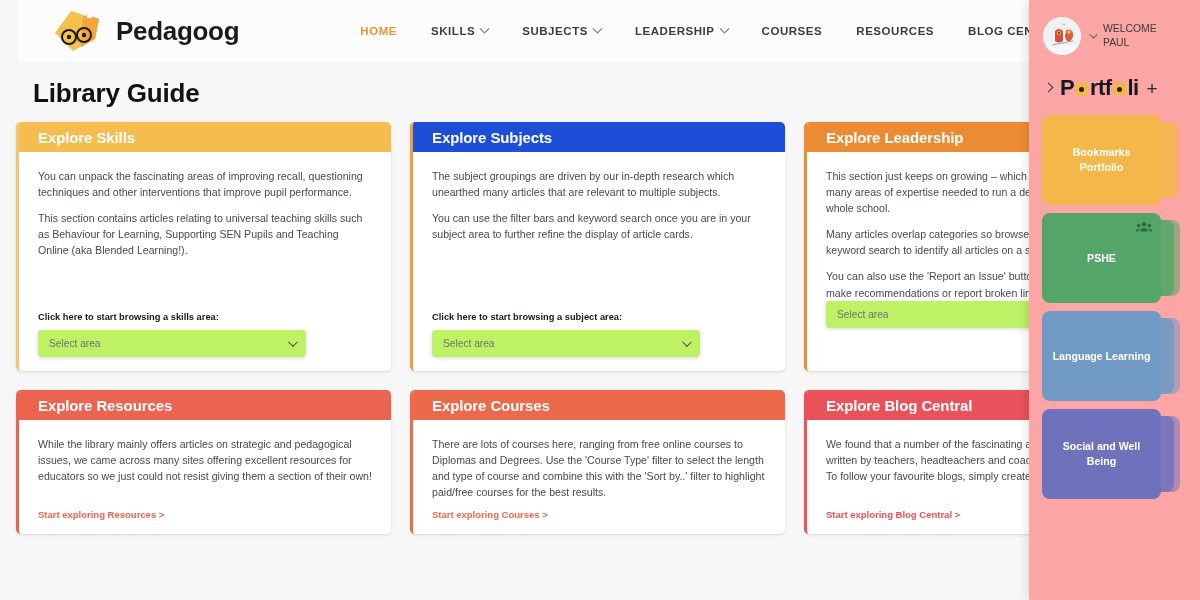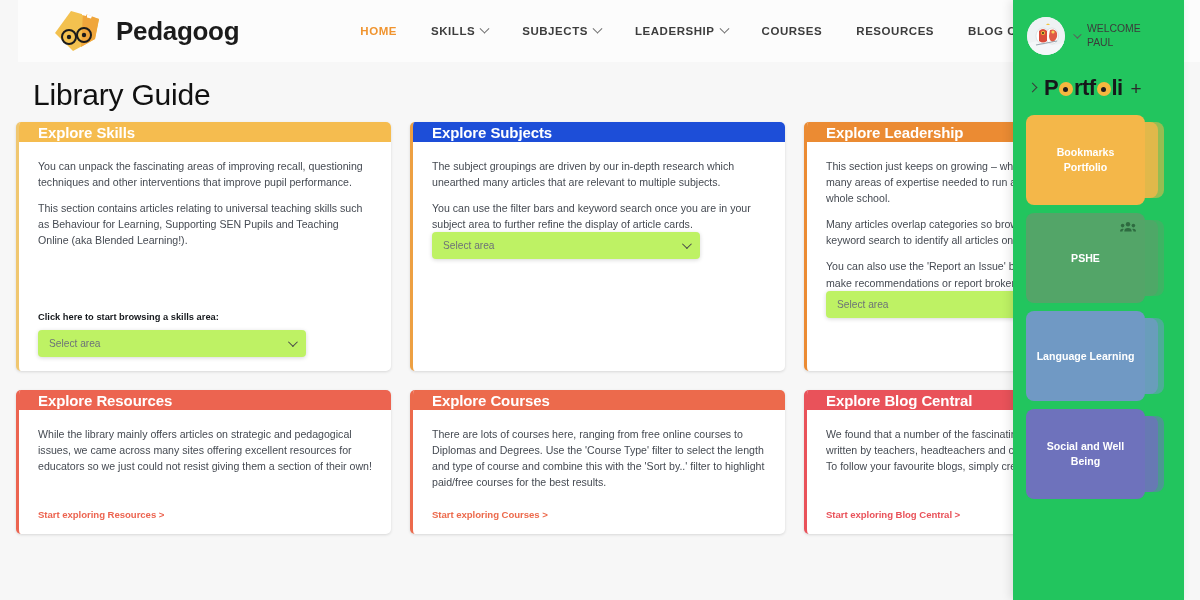--- a/index.html
+++ b/index.html
@@ -36,39 +36,39 @@
   .caret {
     width: 7px; height: 7px; border-right: 1.4px solid #6d6d6d;
     border-bottom: 1.4px solid #6d6d6d; transform: rotate(45deg) translate(-2px,-2px);
     flex: none;
   }
   .search-btn { margin-left: 16px; cursor: pointer; display: flex; }
 
   
   .page-title {
     position: absolute; left: 33px; top: 78px;
-    font-size: 30px; font-weight: normal; color: #111; letter-spacing: -0.2px;
+    font-size: 26px; font-weight: bold; color: #111; letter-spacing: -0.2px;
   }
 
   
   .grid {
     position: absolute; left: 16px; top: 122px;
     display: grid; grid-template-columns: 375px 375px 375px;
     gap: 19px 19px;
   }
   .card {
     background: #fff; border-radius: 5px;
     box-shadow: 0 1px 3px rgba(0,0,0,.13);
     display: flex; flex-direction: column; overflow: hidden;
     border-left-width: 3px; border-left-style: solid;
   }
   .card.tall  { height: 249px; }
   .card.short { height: 144px; }
   .card-header {
-    height: 20px; display: flex; align-items: center;
+    height: 30px; display: flex; align-items: center;
     padding: 0 19px; color: #fff; font-size: 15px; font-weight: bold;
     letter-spacing: -0.1px;
   }
   .card-body {
     flex: 1; padding: 16px 19px 14px 19px;
     display: flex; flex-direction: column;
   }
   .card-body p {
     font-size: 10.6px; line-height: 1.52; color: #454a52; margin-bottom: 10px;
   }
@@ -88,22 +88,22 @@
     width: 7px; height: 7px; border-right: 1.4px solid #4a4a4a;
     border-bottom: 1.4px solid #4a4a4a; transform: rotate(45deg) translateY(-2px);
   }
   .explore-link {
     margin-top: auto; font-size: 9.6px; font-weight: bold;
     cursor: pointer; letter-spacing: -0.05px;
   }
 
   
   .side-panel {
-    position: absolute; right: 16px; top: 0; width: 171px; height: 600px;
-    background: #22c55e;
+    position: absolute; right: 0; top: 0; width: 171px; height: 600px;
+    background: #fca5a5;
     box-shadow: -3px 0 9px rgba(0,0,0,.10);
     z-index: 20;
   }
   .user-row {
     display: flex; align-items: center; gap: 8px;
     padding: 17px 0 0 14px;
   }
   .avatar {
     width: 38px; height: 38px; border-radius: 50%; flex: none;
     overflow: hidden; background: #e9eef2; position: relative;
@@ -233,20 +233,21 @@
       </div>
     </div>
 
     <div class="card tall" style="border-left-color:#eda042">
       <div class="card-header" style="background:#1d4ed8">
         <span>Explore Subjects</span>
       </div>
       <div class="card-body">
         <p>The subject groupings are driven by our in-depth research which unearthed many articles that are relevant to multiple subjects.</p>
         <p>You can use the filter bars and keyword search once you are in your subject area to further refine the display of article cards.</p>
+        <div class="field-label">Click here to start browsing a subject area:</div>
         <div class="select-box">
           <span class="select-value">Select area</span>
           <i class="sel-caret"></i>
         </div>
       </div>
     </div>
 
     <div class="card tall" style="border-left-color:#eb8b33">
       <div class="card-header" style="background:#eb8b33">
         <span>Explore Leadership</span>

